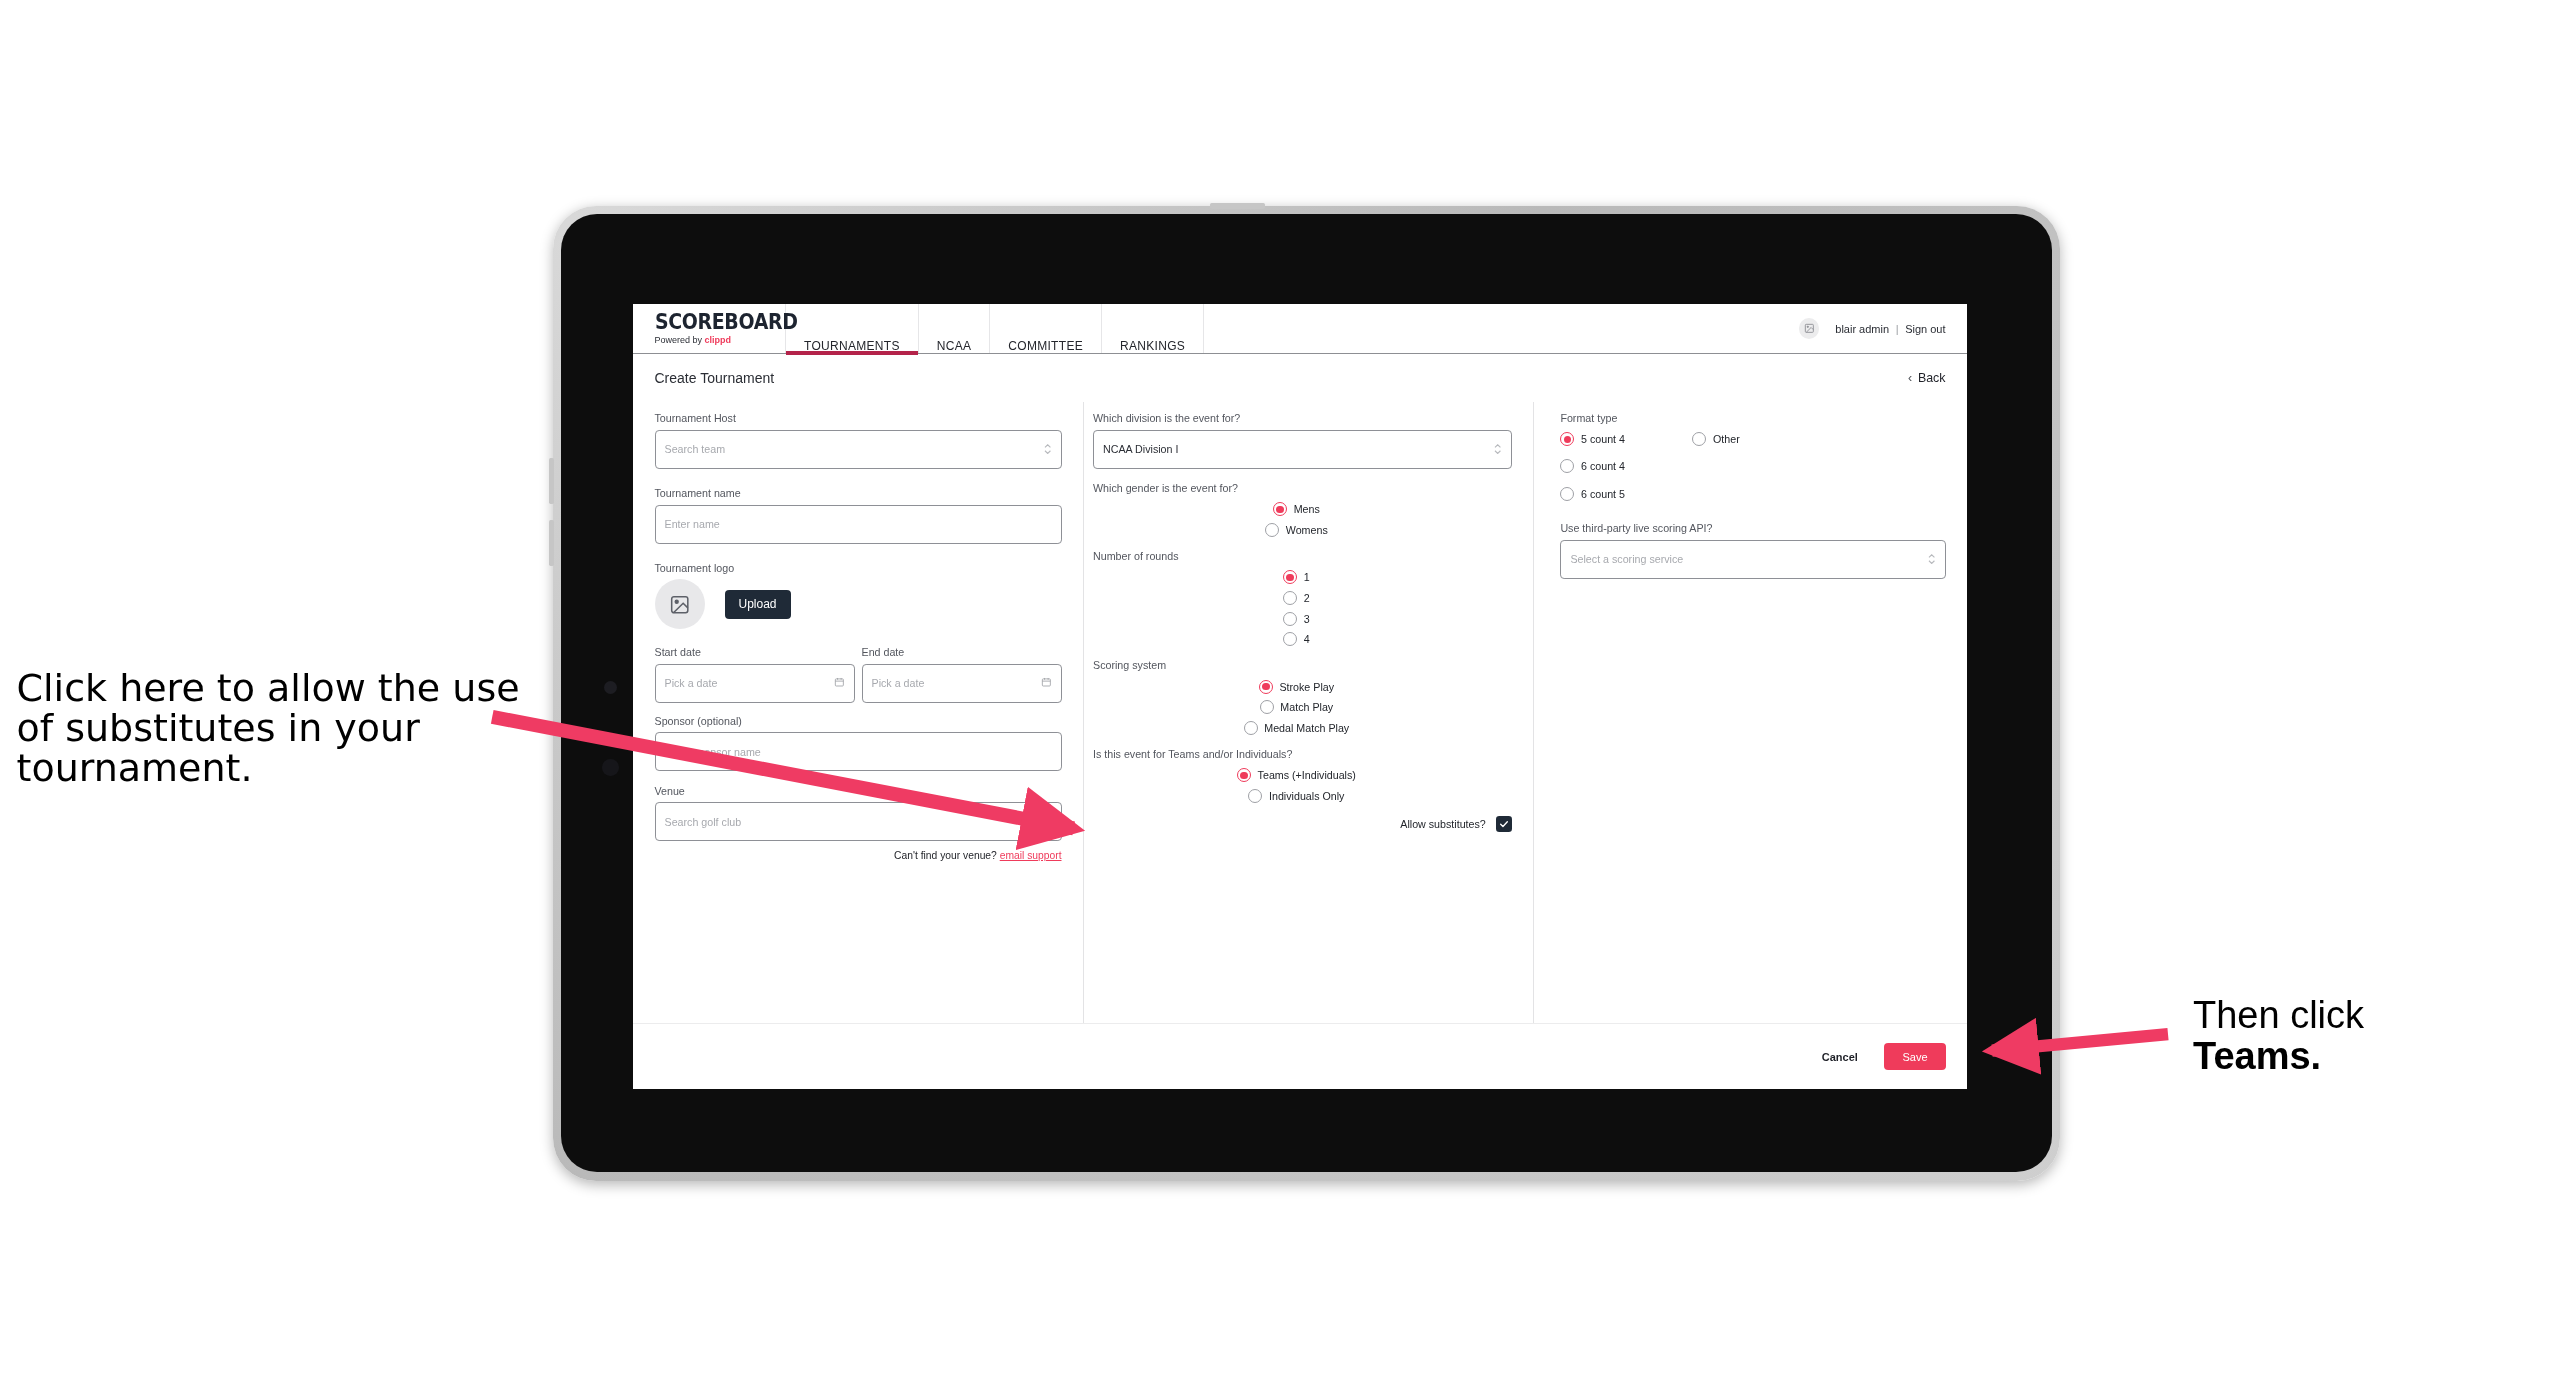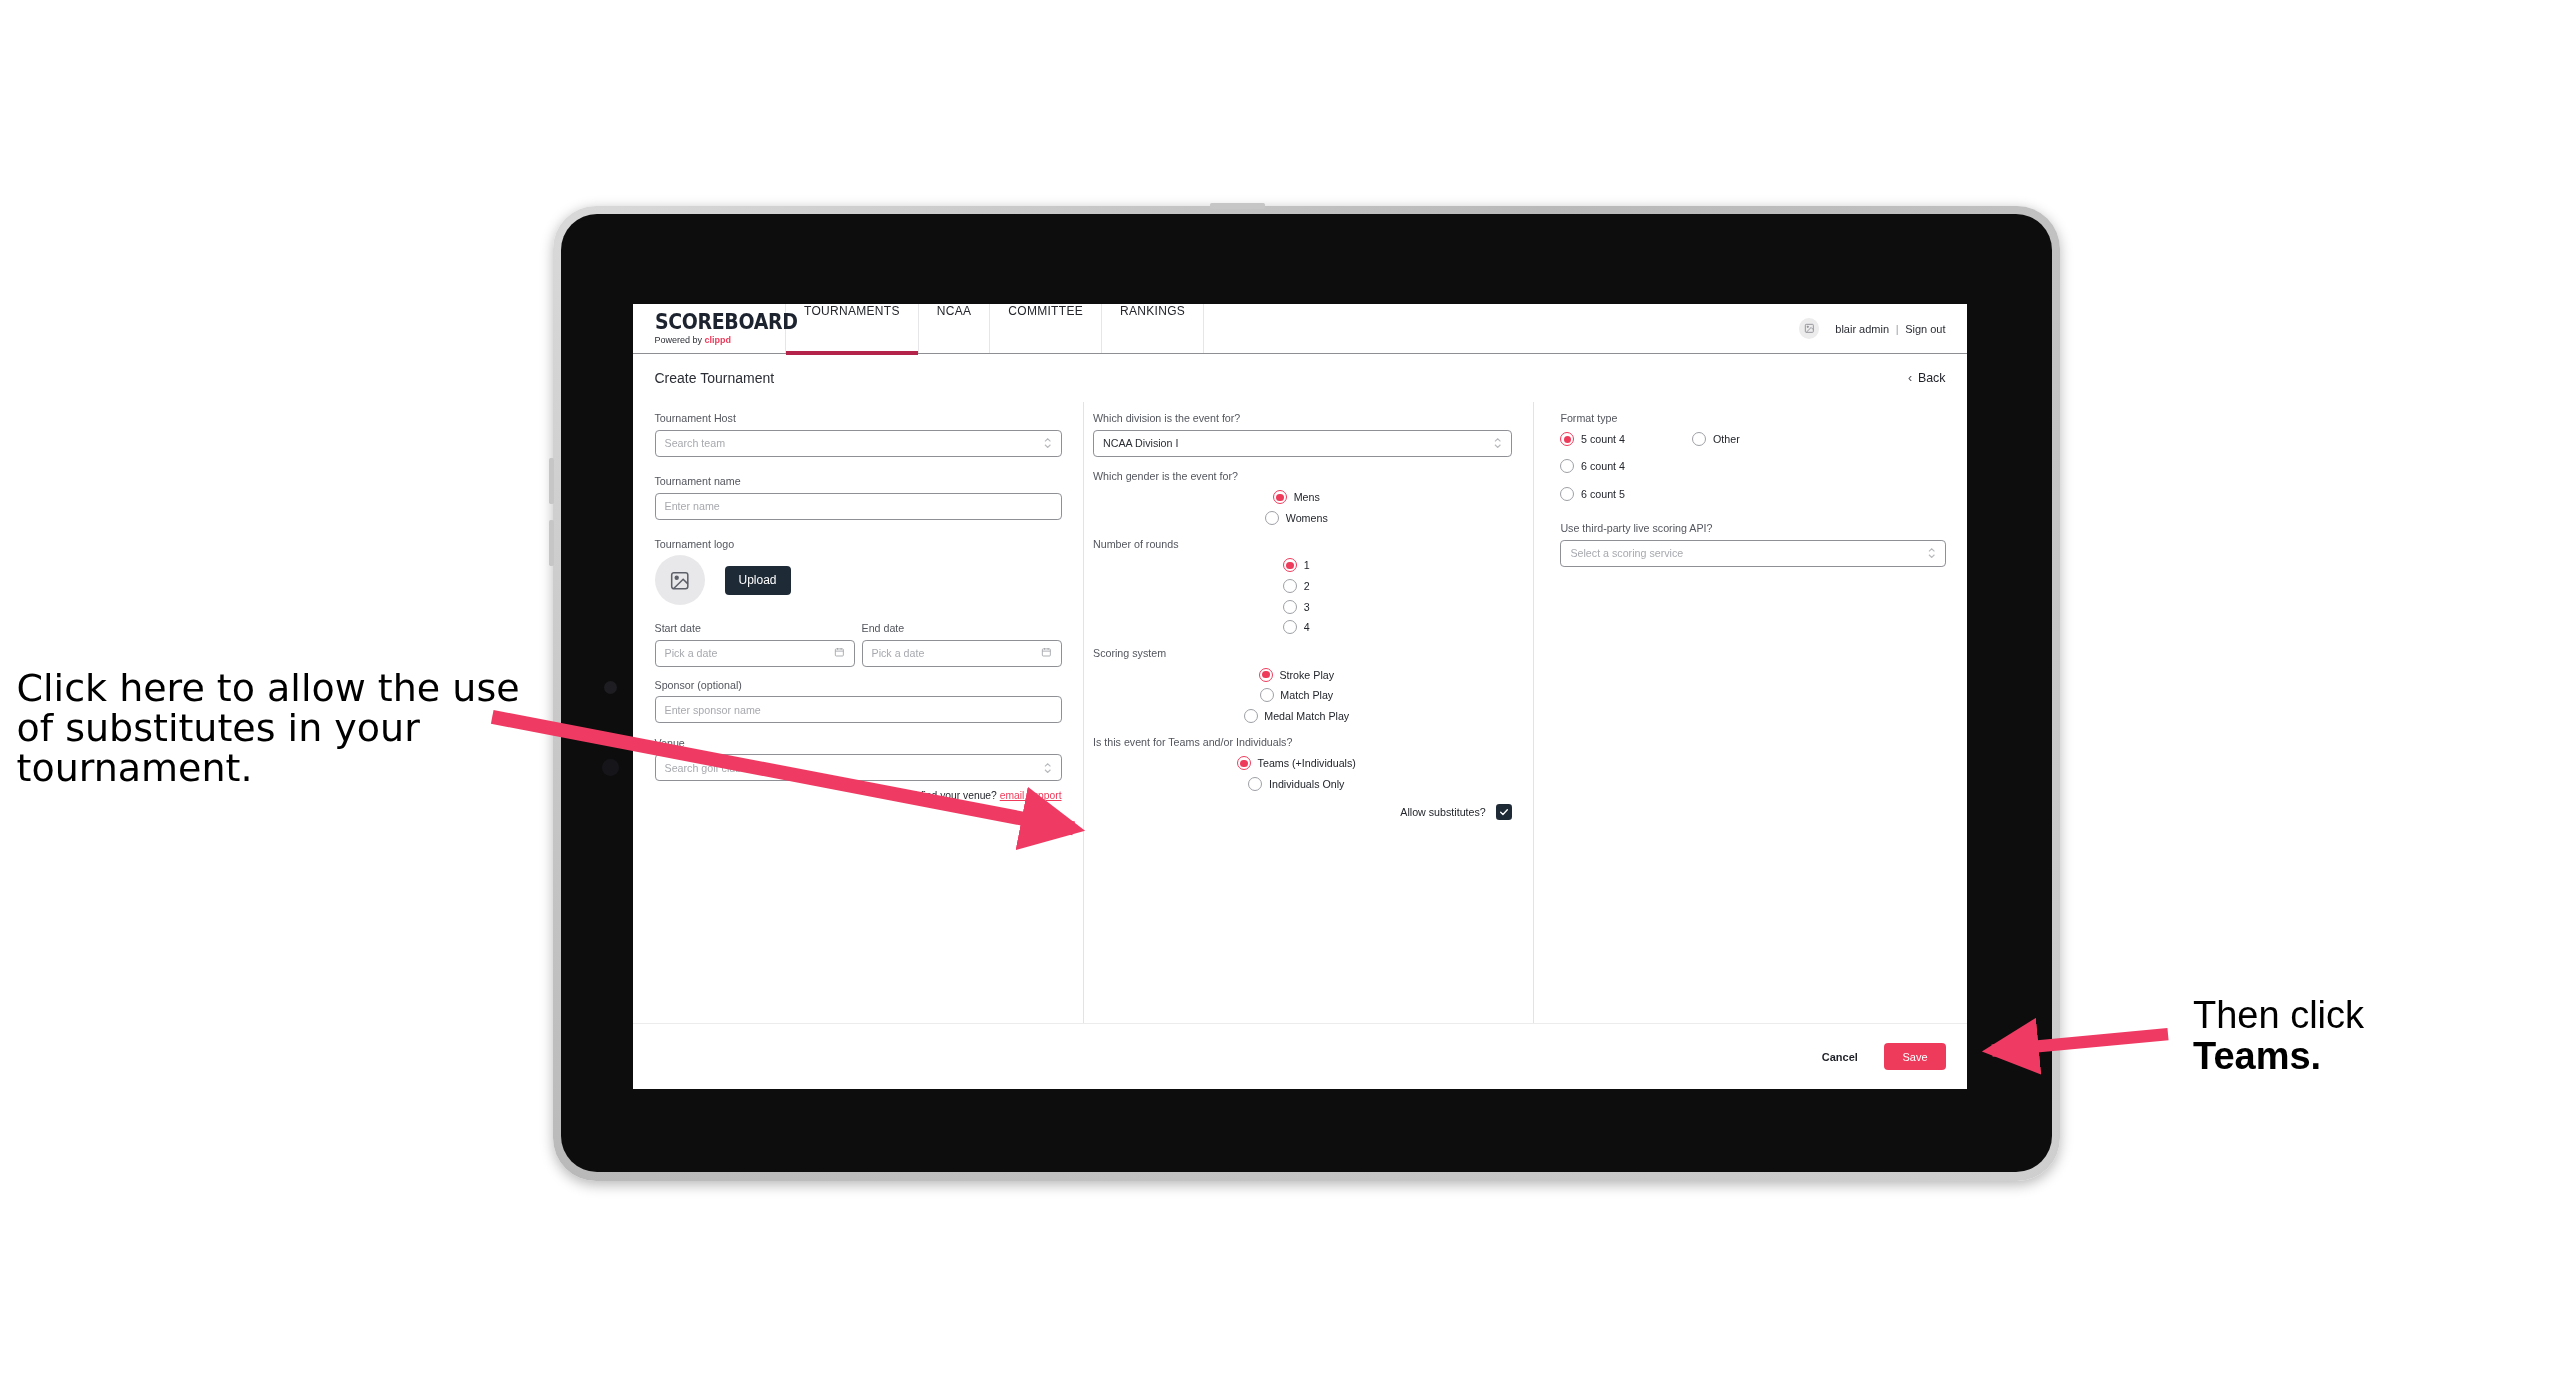--- a/index.html
+++ b/index.html
@@ -54,21 +54,21 @@
   #brand-title {
     font-family: "DejaVu Sans", sans-serif;
     font-weight: 700; font-size: 20.6px; letter-spacing: -0.4px;
     color: #1d2430; line-height: 1; transform: scaleX(0.92);
     transform-origin: left center;
   }
   #brand-sub { font-size: 9px; color: #2c2f36; margin-top: 2.5px; white-space: nowrap; }
   #brand-sub .clippd { color: #ef3b5b; font-weight: 700; }
 
   .navtab {
-    display: flex; align-items: flex-start; padding: 0 18px;
+    display: flex; align-items: flex-end; padding: 0 18px;
     font-size: 12px; letter-spacing: 0.3px; color: #24262c;
     border-right: 0.8px solid #e6e6e8; position: relative; cursor: pointer;
   }
   .navtab.active::after {
     content:""; position: absolute; left: 0; right: 0; bottom: -1.7px;
     height: 3.3px; background: #b4234a;
   }
   #nav-spacer { flex: 1; }
   #nav-user { display:flex; align-items:center; gap: 16px; padding-right: 21.5px; }
   #avatar { width: 20.6px; height: 20.6px; border-radius: 50%; background: #ececed;
@@ -90,21 +90,21 @@
   #col-left  { width: 450px; padding-left: 21.5px; padding-right: 21.5px; }
   #col-mid   { width: 450px; padding-left: 9px; padding-right: 21.5px;
                border-left: 0.8px solid #e3e3e5; }
   #col-right { width: 434px; padding-left: 26.4px; padding-right: 21.5px;
                border-left: 0.8px solid #e3e3e5; }
 
   .field-label { font-size: 10.7px; color: #53565e; margin-bottom: 5.8px; }
   .group-label { font-size: 10.7px; color: #53565e; margin-bottom: 8.3px; }
 
   .input {
-    height: 27px; border: 0.8px solid #8e9096; border-radius: 4.1px;
+    height: 39px; border: 0.8px solid #8e9096; border-radius: 4.1px;
     background:#fff; display:flex; align-items:center;
     padding: 0 9px; font-size: 10.7px; color:#a7a9ae;
     position: relative; cursor: text;
   }
   .input.select { cursor: pointer; }
   .input .value { color:#2b2e35; }
   .chev-updown {
     position:absolute; right: 9px; top:50%; transform: translateY(-50%);
     display:flex; flex-direction:column; gap:1.7px; color:#b7b9bd;
   }

